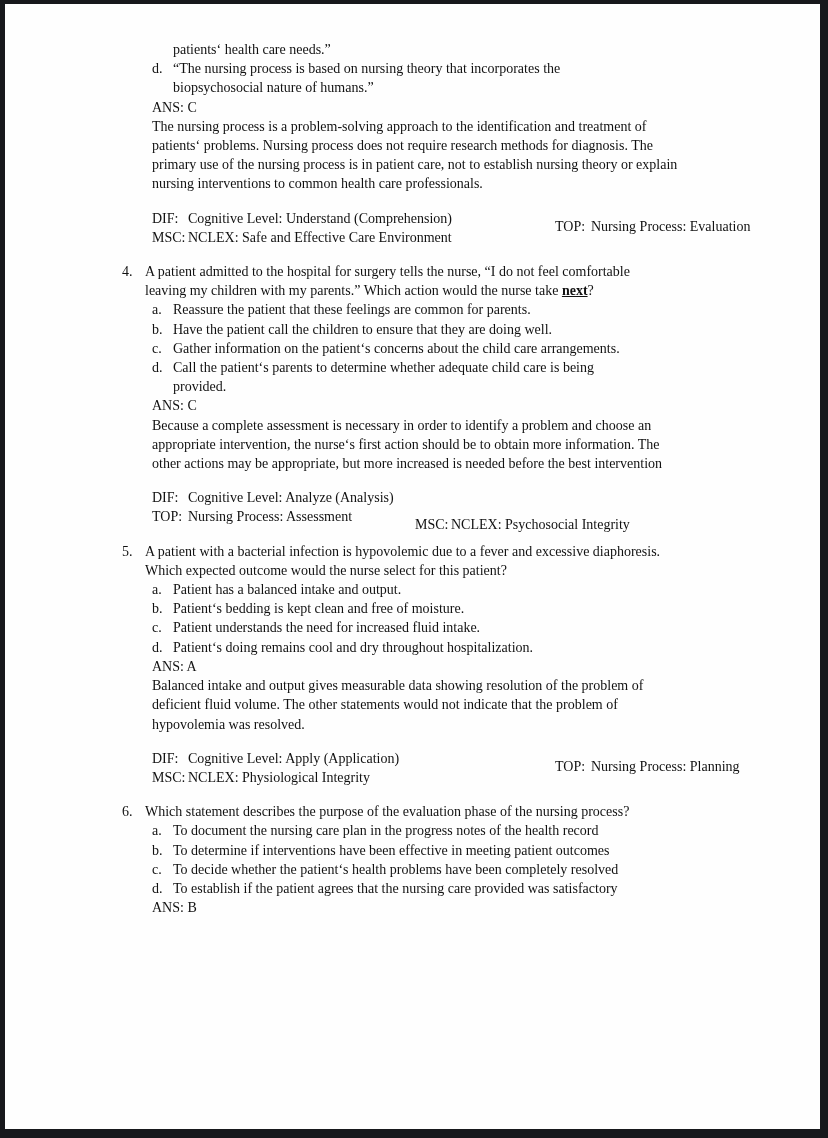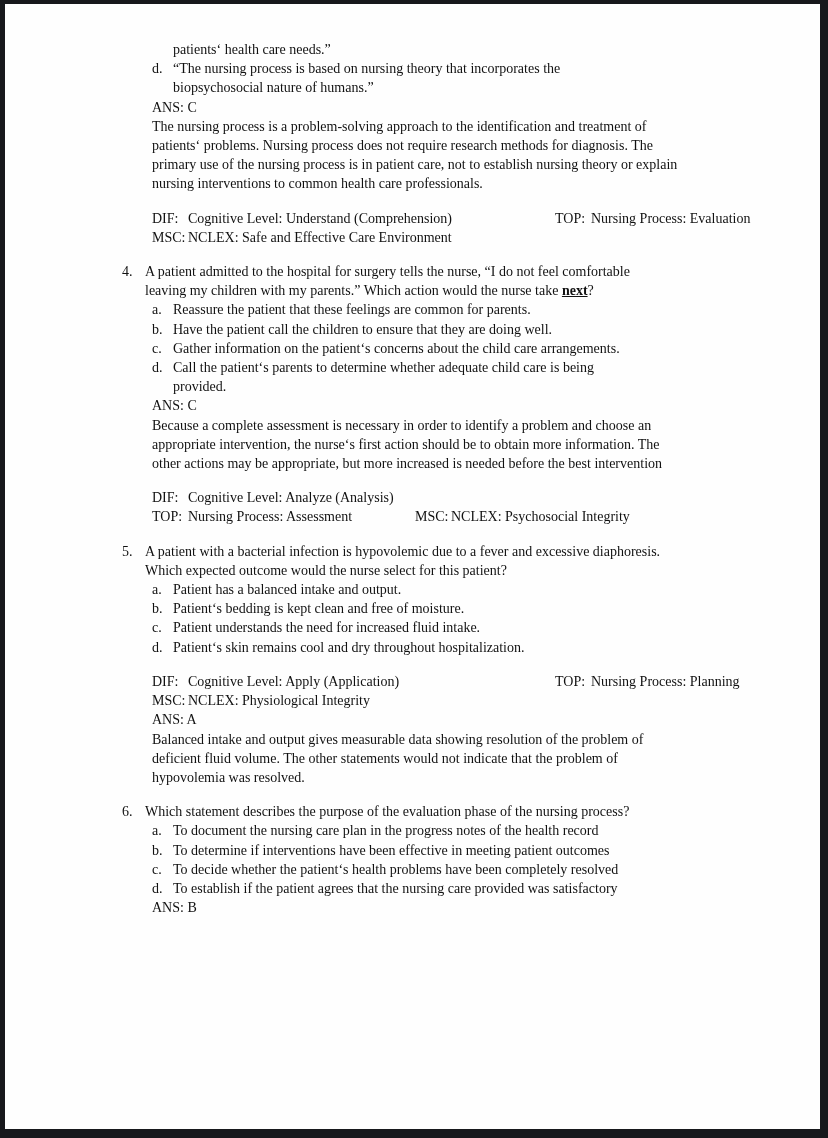--- a/index.html
+++ b/index.html
@@ -27,21 +27,21 @@
   .optcont { margin-left: 28px; }          
   .opt { display: flex; margin-left: 7px; }
   .olet { flex: 0 0 21px; width: 21px; }
   .obody { flex: 1 1 auto; min-width: 0; }
   .gap-ans  { margin-top: 0; }
   .gap-meta { margin-top: 15px; }
   .q { position: relative; margin-top: 15px; }
   .qnum { position: absolute; left: -23px; top: 0; }
   .mrow { position: relative; }
   .mlab { display: inline-block; width: 36px; }
-  .col2 { position: absolute; top: 0; }
+  .col2 { position: absolute; top: 8px; }
   .tab550 { left: 403px; }                  
   .tab410 { left: 263px; }                  
   b { font-weight: bold; text-decoration: underline; }
 </style>
 </head>
 <body>
 
 <div class="paper">
   <div class="content">
 
@@ -134,37 +134,37 @@
       </div>
       <div class="opt">
         <span class="olet">c.</span>
         <span class="obody">
             <span class="line">Patient understands the need for increased fluid intake.</span>
           </span>
       </div>
       <div class="opt">
         <span class="olet">d.</span>
         <span class="obody">
-            <span class="line">Patient‘s skin remains cool and dry throughout hospitalization.</span>
+            <span class="line">Patient‘s doing remains cool and dry throughout hospitalization.</span>
           </span>
+      </div>
+      <div class="sub gap-ans">
+        <span class="line">ANS: A</span>
+        <span class="line">Balanced intake and output gives measurable data showing resolution of the problem of</span>
+        <span class="line">deficient fluid volume. The other statements would not indicate that the problem of</span>
+        <span class="line">hypovolemia was resolved.</span>
       </div>
       <div class="sub gap-meta">
         <div class="mrow line">
           <span class="mlab">DIF:</span><span>Cognitive Level: Apply (Application)</span>
           <span class="col2 tab550"><span class="mlab">TOP:</span><span>Nursing Process: Planning</span></span>
         </div>
         <div class="mrow line">
           <span class="mlab">MSC:</span><span>NCLEX: Physiological Integrity</span>
         </div>
-      </div>
-      <div class="sub gap-ans">
-        <span class="line">ANS: A</span>
-        <span class="line">Balanced intake and output gives measurable data showing resolution of the problem of</span>
-        <span class="line">deficient fluid volume. The other statements would not indicate that the problem of</span>
-        <span class="line">hypovolemia was resolved.</span>
       </div>
     </div>
 
     <div class="q">
       <span class="qnum">6.</span>
       <span class="line">Which statement describes the purpose of the evaluation phase of the nursing process?</span>
       <div class="opt">
         <span class="olet">a.</span>
         <span class="obody">
             <span class="line">To document the nursing care plan in the progress notes of the health record</span>

